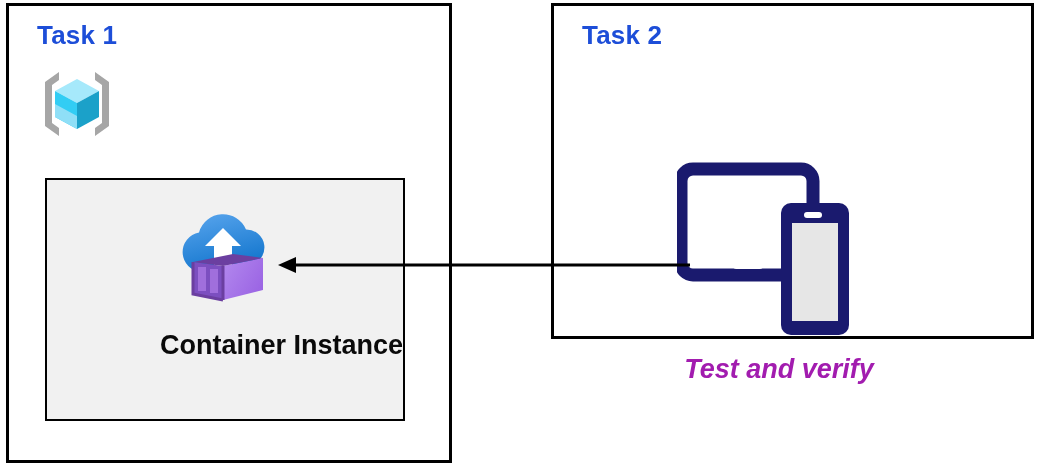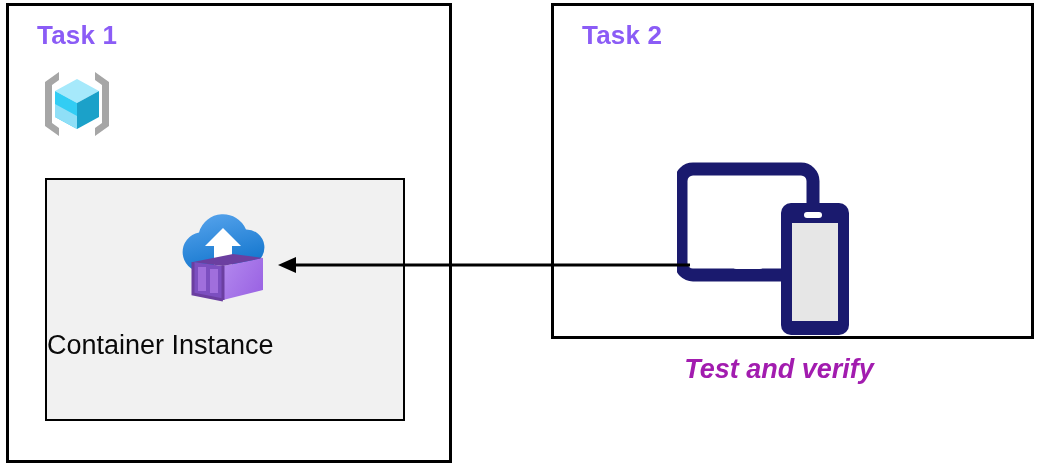--- a/index.html
+++ b/index.html
@@ -37,21 +37,21 @@
     width: 483px;
     height: 336px;
   }
 
   .panel-title {
     position: absolute;
     left: 28px;
     top: 14px;
     font-size: 26px;
     font-weight: bold;
-    color: #8b5cf6;
+    color: #1d4ed8;
     letter-spacing: 0.2px;
     white-space: nowrap;
   }
 
   
   #rg-row {
     position: absolute;
     left: 30px;
     top: 60px;
     display: flex;
@@ -88,23 +88,23 @@
     transform: translateX(-50%);
     width: 108px;
     height: 100px;
     display: block;
   }
   #container-label {
     position: absolute;
     left: 0;
     right: 0;
     top: 150px;
-    text-align: left;
+    text-align: right;
     font-size: 27px;
-    font-weight: normal;
+    font-weight: bold;
     color: #0a0a0a;
     white-space: nowrap;
   }
 
   
   #devices-icon {
     position: absolute;
     left: 123px;
     top: 155px;
     width: 192px;

